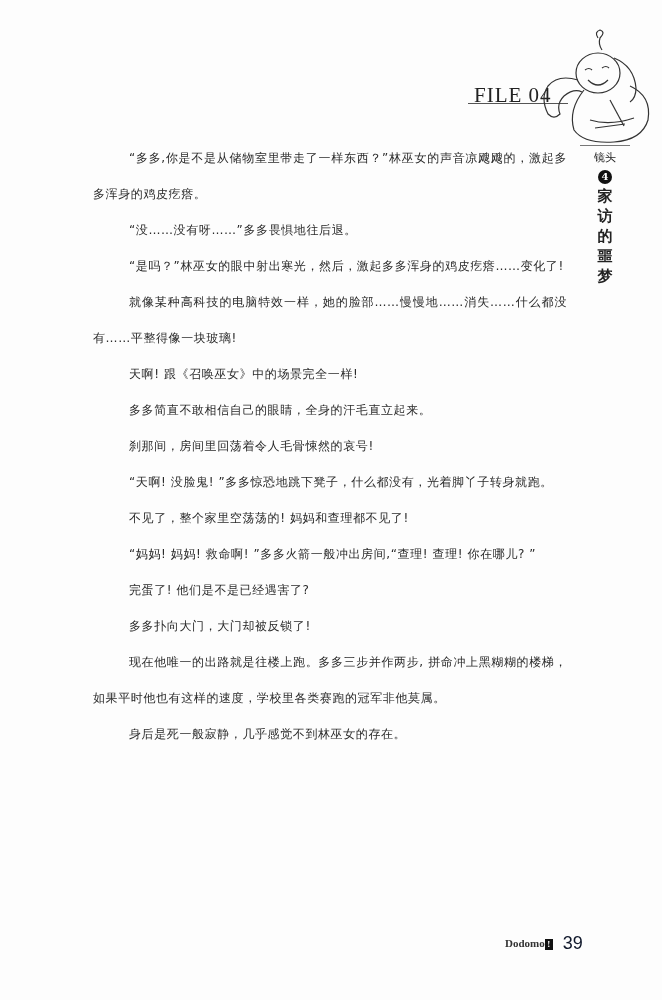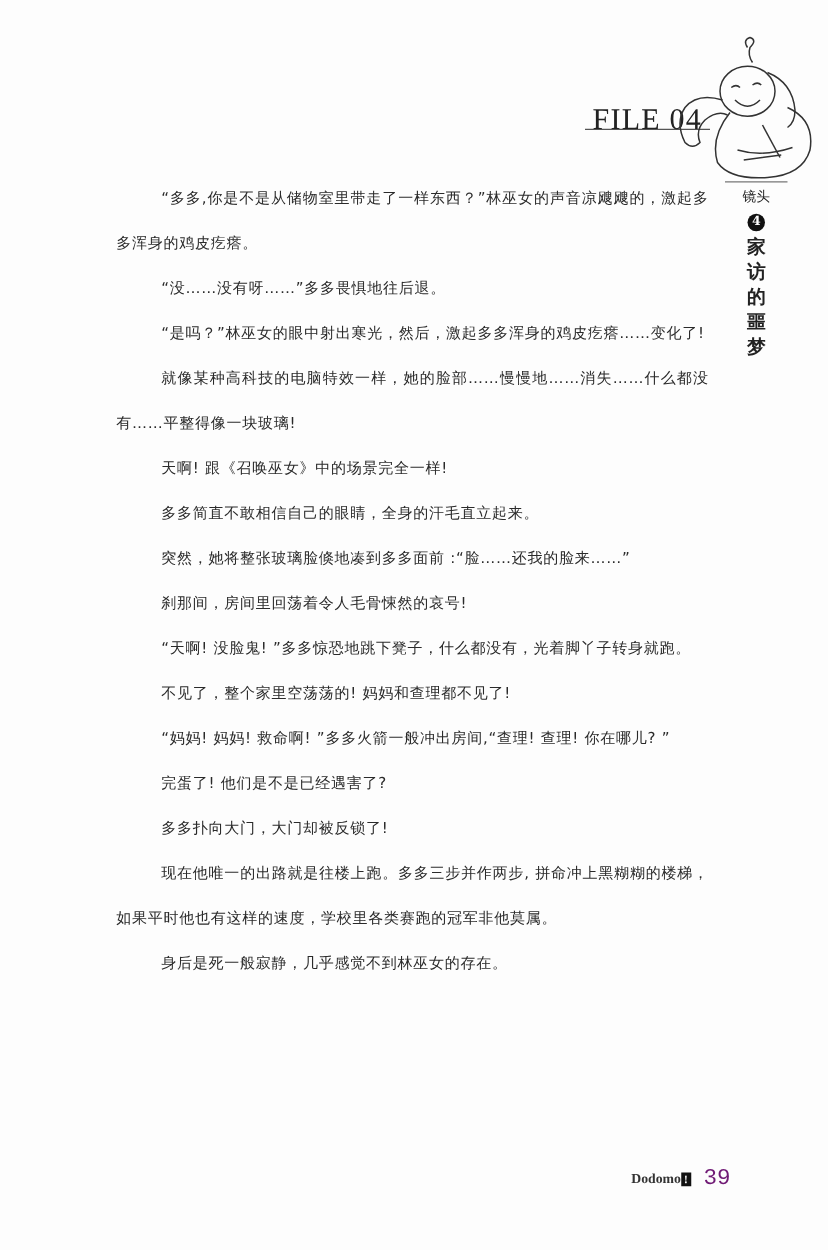--- a/index.html
+++ b/index.html
@@ -5,21 +5,21 @@
     html, body { margin: 0; padding: 0; }
     body {
       width: 662px; height: 1000px; background: #fdfdfd; position: relative; overflow: hidden;
       font-family: "DejaVu Sans", "Liberation Sans", sans-serif; color: #2a2a2a;
     }
     .header-line {
       position: absolute; left: 468px; top: 103px; width: 100px; height: 1px; background: #555;
     }
     .file-label {
       position: absolute; left: 474px; top: 83px; font-family: "Liberation Serif", "DejaVu Serif", serif;
-      font-size: 24px; letter-spacing: 1px; color: #222;
+      font-size: 21px; letter-spacing: 1px; color: #222;
     }
     .mascot { position: absolute; left: 540px; top: 28px; width: 120px; height: 118px; }
     .side-rule { position: absolute; left: 580px; top: 145px; width: 50px; height: 1px; background: #777; }
     .side-title {
       position: absolute; left: 590px; top: 150px; width: 30px; text-align: center;
       font-family: "DejaVu Serif", "Liberation Serif", serif; color: #222;
     }
     .side-title .small { font-size: 11px; display: block; }
     .side-title .num {
       display: inline-block; width: 14px; height: 14px; border-radius: 50%; background: #111; color: #fff;
@@ -28,21 +28,21 @@
     .side-title .v { font-size: 15px; font-weight: bold; display: block; line-height: 20px; }
     .content { position: absolute; left: 93px; top: 140px; width: 474px; }
     .p { font-size: 12px; line-height: 36px; margin: 0; letter-spacing: 0.6px; text-align: justify; }
     .p.indent { text-indent: 36px; }
     .footer { position: absolute; left: 505px; top: 933px; display: flex; align-items: center; gap: 10px; }
     .brand { font-family: "Liberation Serif", "DejaVu Serif", serif; font-size: 11px; font-weight: bold; color: #333; }
     .brand-badge {
       display: inline-block; background: #111; color: #fff; font-size: 9px; width: 8px; height: 11px;
       line-height: 11px; text-align: center; vertical-align: middle; font-weight: bold;
     }
-    .page-num { font-size: 18px; color: #701a75; font-family: Liberation Mono, monospace; }
+    .page-num { font-size: 18px; color: #0f172a; font-family: Liberation Sans, sans-serif; }
   </style>
 </head>
 <body>
 
 <div class="header-line"></div>
 <div class="file-label">FILE 04</div>
 
 <svg class="mascot" viewBox="0 0 120 118" fill="none" stroke="#333" stroke-width="1.2">
   <path d="M58 10 q-4 -6 2 -8 q6 2 0 8 q-2 6 2 12"></path>
   <ellipse cx="58" cy="45" rx="22" ry="20"></ellipse>
@@ -66,21 +66,20 @@
   <span class="v">梦</span>
 </div>
 
 <div class="content">
   <p class="p indent">“多多,你是不是从储物室里带走了一样东西？”林巫女的声音凉飕飕的，激起多多浑身的鸡皮疙瘩。</p>
   <p class="p indent">“没……没有呀……”多多畏惧地往后退。</p>
   <p class="p indent">“是吗？”林巫女的眼中射出寒光，然后，激起多多浑身的鸡皮疙瘩……变化了!</p>
   <p class="p indent">就像某种高科技的电脑特效一样，她的脸部……慢慢地……消失……什么都没有……平整得像一块玻璃!</p>
   <p class="p indent">天啊! 跟《召唤巫女》中的场景完全一样!</p>
   <p class="p indent">多多简直不敢相信自己的眼睛，全身的汗毛直立起来。</p>
-  <p class="p indent">突然，她将整张玻璃脸倏地凑到多多面前 :“脸……还我的脸来……”</p>
   <p class="p indent">刹那间，房间里回荡着令人毛骨悚然的哀号!</p>
   <p class="p indent">“天啊! 没脸鬼! ”多多惊恐地跳下凳子，什么都没有，光着脚丫子转身就跑。</p>
   <p class="p indent">不见了，整个家里空荡荡的! 妈妈和查理都不见了!</p>
   <p class="p indent">“妈妈! 妈妈! 救命啊! ”多多火箭一般冲出房间,“查理! 查理! 你在哪儿? ”</p>
   <p class="p indent">完蛋了! 他们是不是已经遇害了?</p>
   <p class="p indent">多多扑向大门，大门却被反锁了!</p>
   <p class="p indent">现在他唯一的出路就是往楼上跑。多多三步并作两步, 拼命冲上黑糊糊的楼梯，如果平时他也有这样的速度，学校里各类赛跑的冠军非他莫属。</p>
   <p class="p indent">身后是死一般寂静，几乎感觉不到林巫女的存在。</p>
 </div>
 

